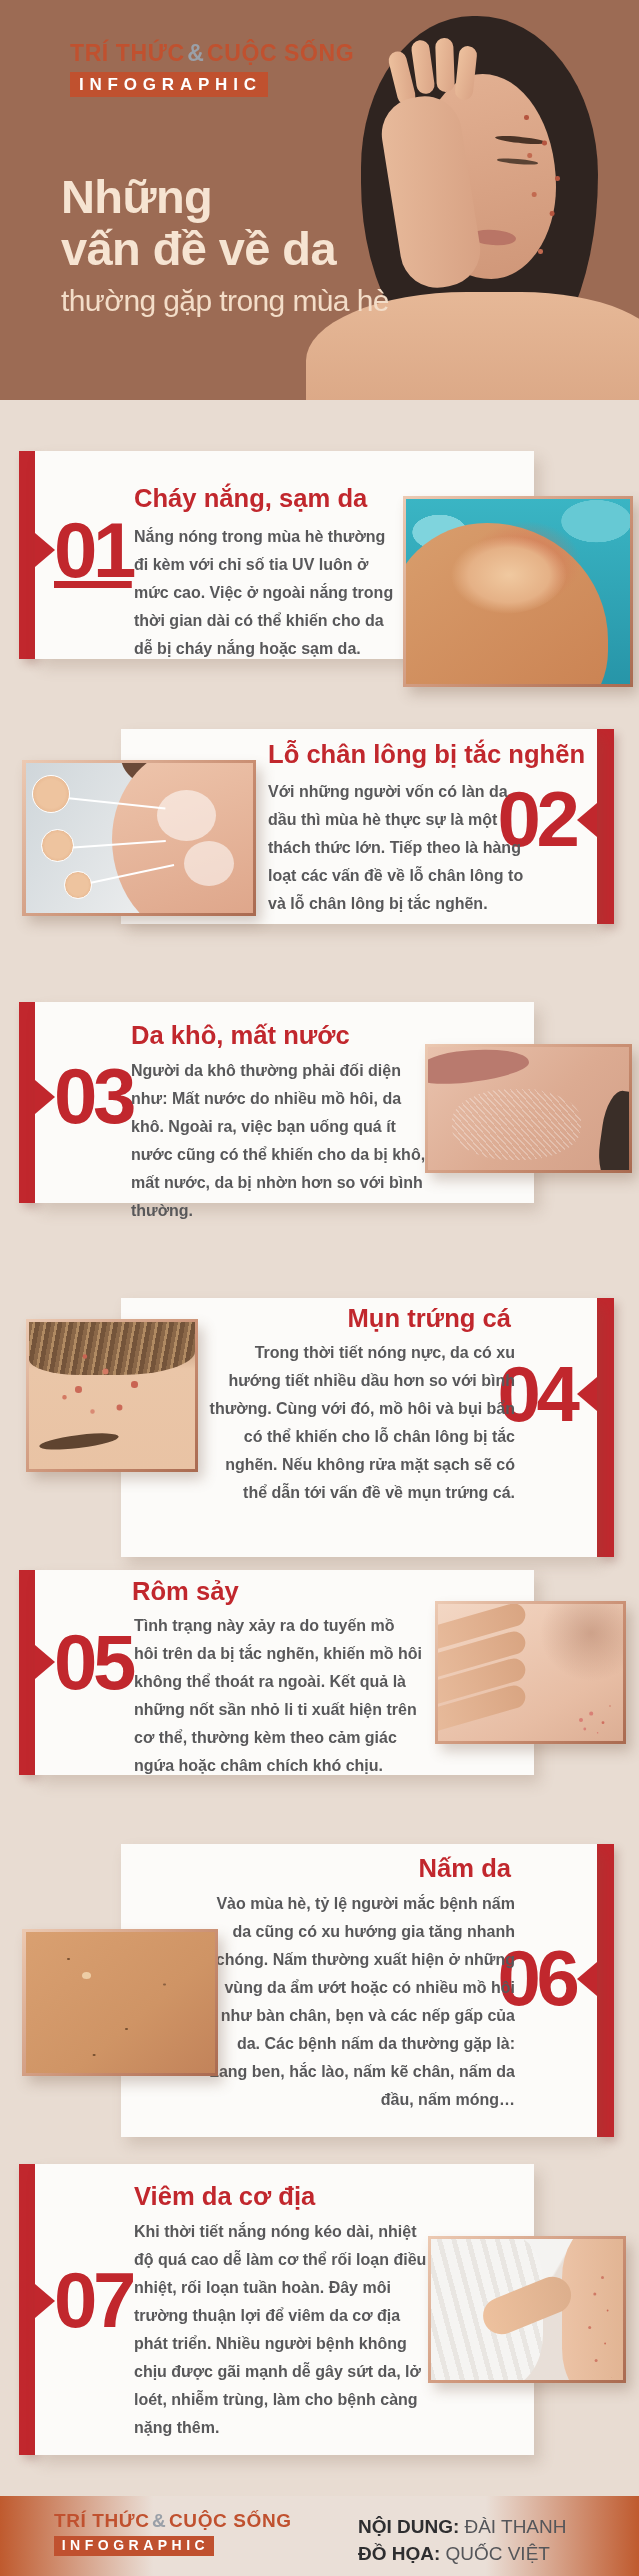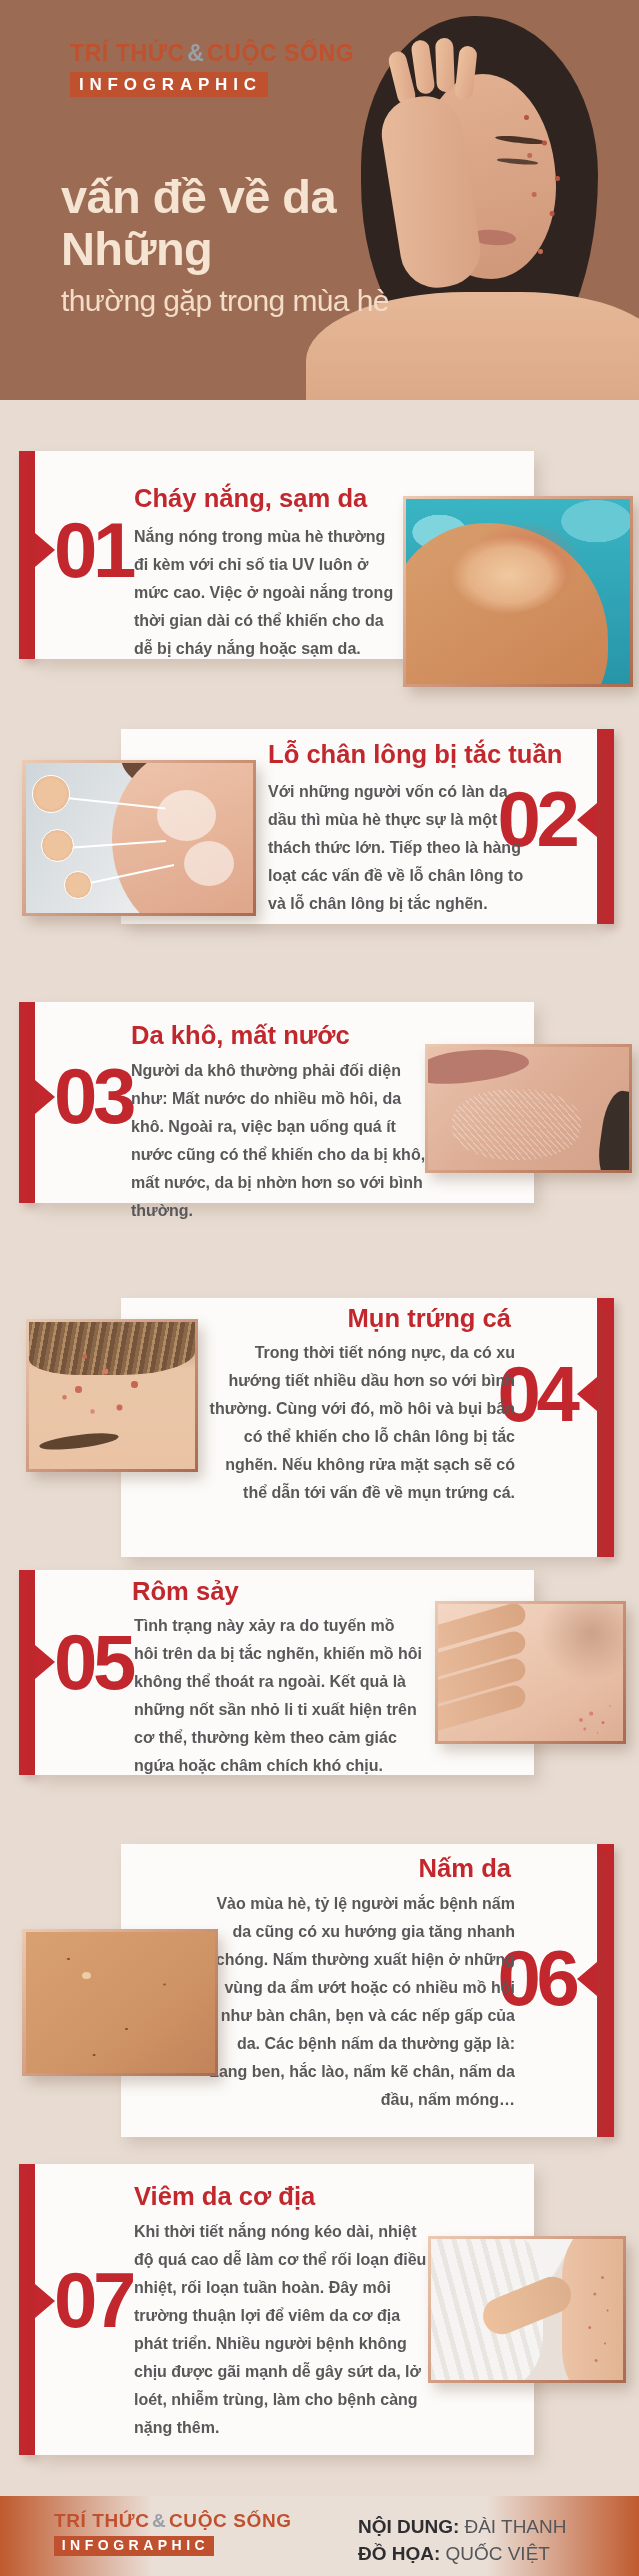--- a/index.html
+++ b/index.html
@@ -61,21 +61,21 @@
   .sec-title{position:absolute;margin:0;font-size:25.6px;line-height:31px;font-weight:bold;color:#c1272d;}
   .sec-body{position:absolute;margin:0;font-size:16px;line-height:28px;font-weight:bold;color:#58585a;}
   .ta-r{text-align:right;}
 
   .photo{position:absolute;padding:3.2px;background:linear-gradient(135deg,#eccab3,#c98e72 60%,#a96a50);
         box-shadow:6.4px 7.7px 12.8px rgba(120,90,70,.30);}
   .photo-inner{position:relative;width:100%;height:100%;overflow:hidden;}
 
   
   .s1{top:451px;height:208px;}  .s1 .card{height:208px;} .s1 .bar{top:0;height:208px;}
-  .s1 .num{left:54px;top:61px;} .s1 .notch{top:82px;}
+  .s1 .num{left:54px;top:61px;text-decoration:underline;} .s1 .notch{top:82px;}
   .s1 .sec-title{left:134px;top:32px;} .s1 .sec-body{left:134px;top:72px;width:265px;}
   .s1 .photo{left:403px;top:45px;width:224px;height:185px;}
 
   .s2{top:729px;height:195px;} .s2 .card{height:195px;} .s2 .bar{top:0;height:195px;}
   .s2 .num{left:492px;top:52px;width:89px;} .s2 .notch{top:74px;}
   .s2 .sec-title{left:268px;top:10.2px;} .s2 .sec-body{left:268px;top:49px;width:256px;}
   .s2 .photo{left:22.4px;top:31px;width:227px;height:150px;}
 
   .s3{top:1002px;height:201px;} .s3 .card{height:201px;} .s3 .bar{top:0;height:201px;}
   .s3 .num{left:54px;top:56px;} .s3 .notch{top:78px;}
@@ -214,22 +214,22 @@
       <div class="hand"></div>
       <div class="shoulders"></div>
     </div>
     <div class="logo">
       <div class="logo-word">
         <span>Trí thức</span><span class="logo-amp">&amp;</span><span>Cuộc sống</span>
       </div>
       <div class="logo-badge">INFOGRAPHIC</div>
     </div>
     <div class="hero-title">
+      <div class="ht-line">Những</div>
       <div class="ht-line">vấn đề về da</div>
-      <div class="ht-line">Những</div>
       <div class="ht-sub">thường gặp trong mùa hè</div>
     </div>
   </div>
 
   <section class="section s1 side-left">
     <div class="bar"></div>
     <div class="card"></div>
     <div class="notch"></div>
     <div class="num">01</div>
     <h2 class="sec-title">Cháy nắng, sạm da</h2>
@@ -241,21 +241,21 @@
         <div class="sb-peel"></div>
       </div>
     </div>
   </section>
 
   <section class="section s2 side-right">
     <div class="bar"></div>
     <div class="card"></div>
     <div class="notch"></div>
     <div class="num">02</div>
-    <h2 class="sec-title">Lỗ chân lông bị tắc tuần</h2>
+    <h2 class="sec-title">Lỗ chân lông bị tắc nghẽn</h2>
     <p class="sec-body">Với những người vốn có làn da dầu thì mùa hè thực sự là một thách thức lớn. Tiếp theo là hàng loạt các vấn đề về lỗ chân lông to và lỗ chân lông bị tắc nghẽn.</p>
     <div class="photo">
       <div class="photo-inner art-pores">
         <div class="po-hair"></div>
         <div class="po-face"></div>
         <div class="po-spot po-sp1"></div>
         <div class="po-spot po-sp2"></div>
         <div class="po-line po-l1"></div>
         <div class="po-line po-l2"></div>
         <div class="po-line po-l3"></div>

